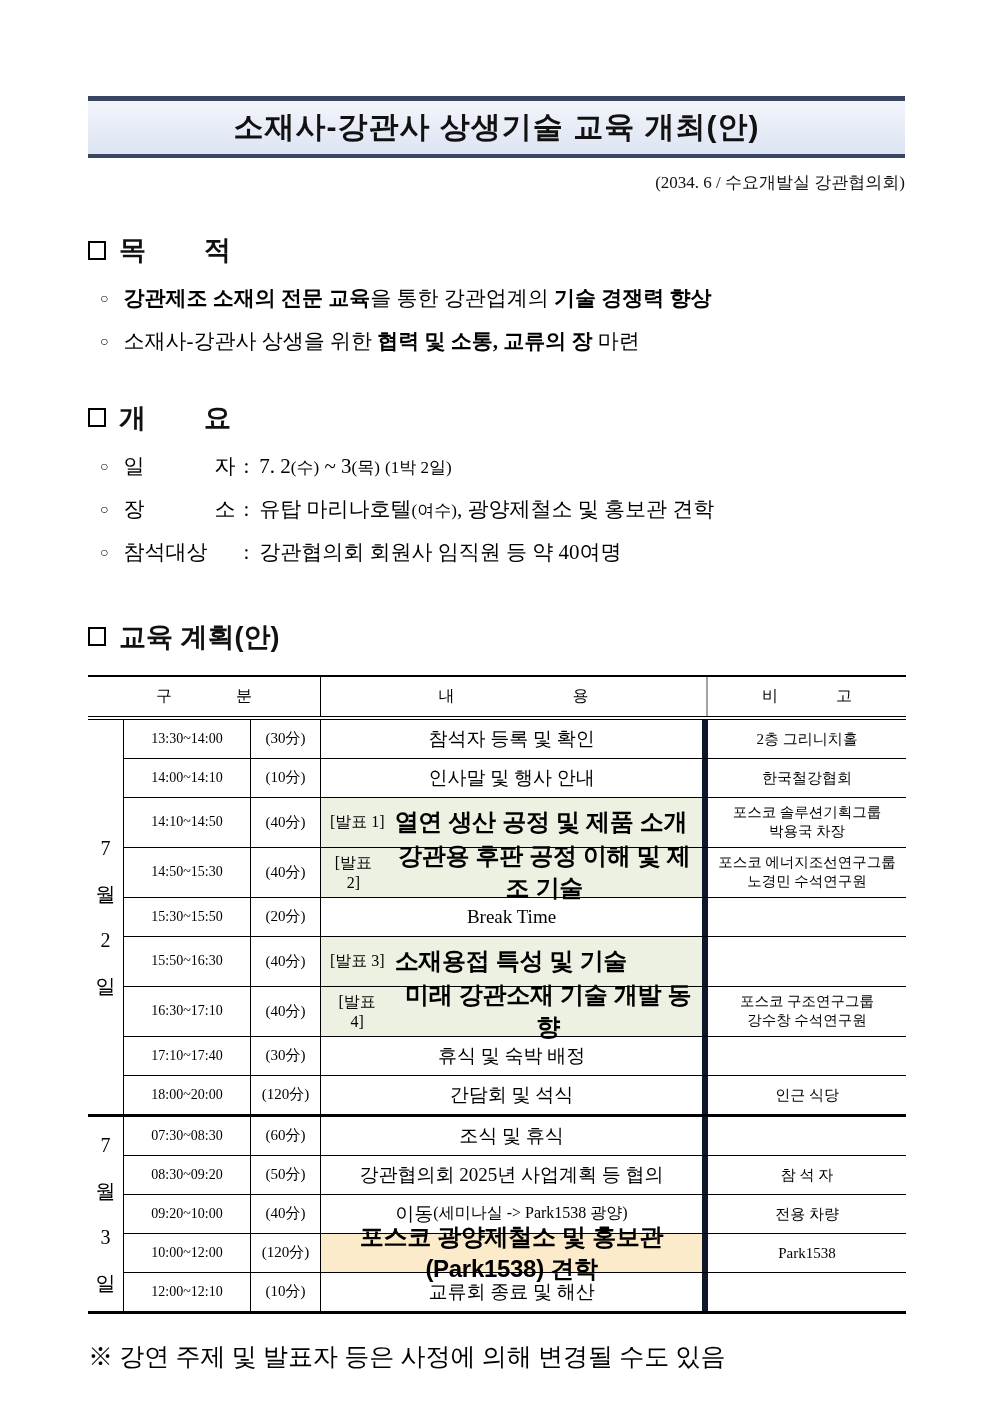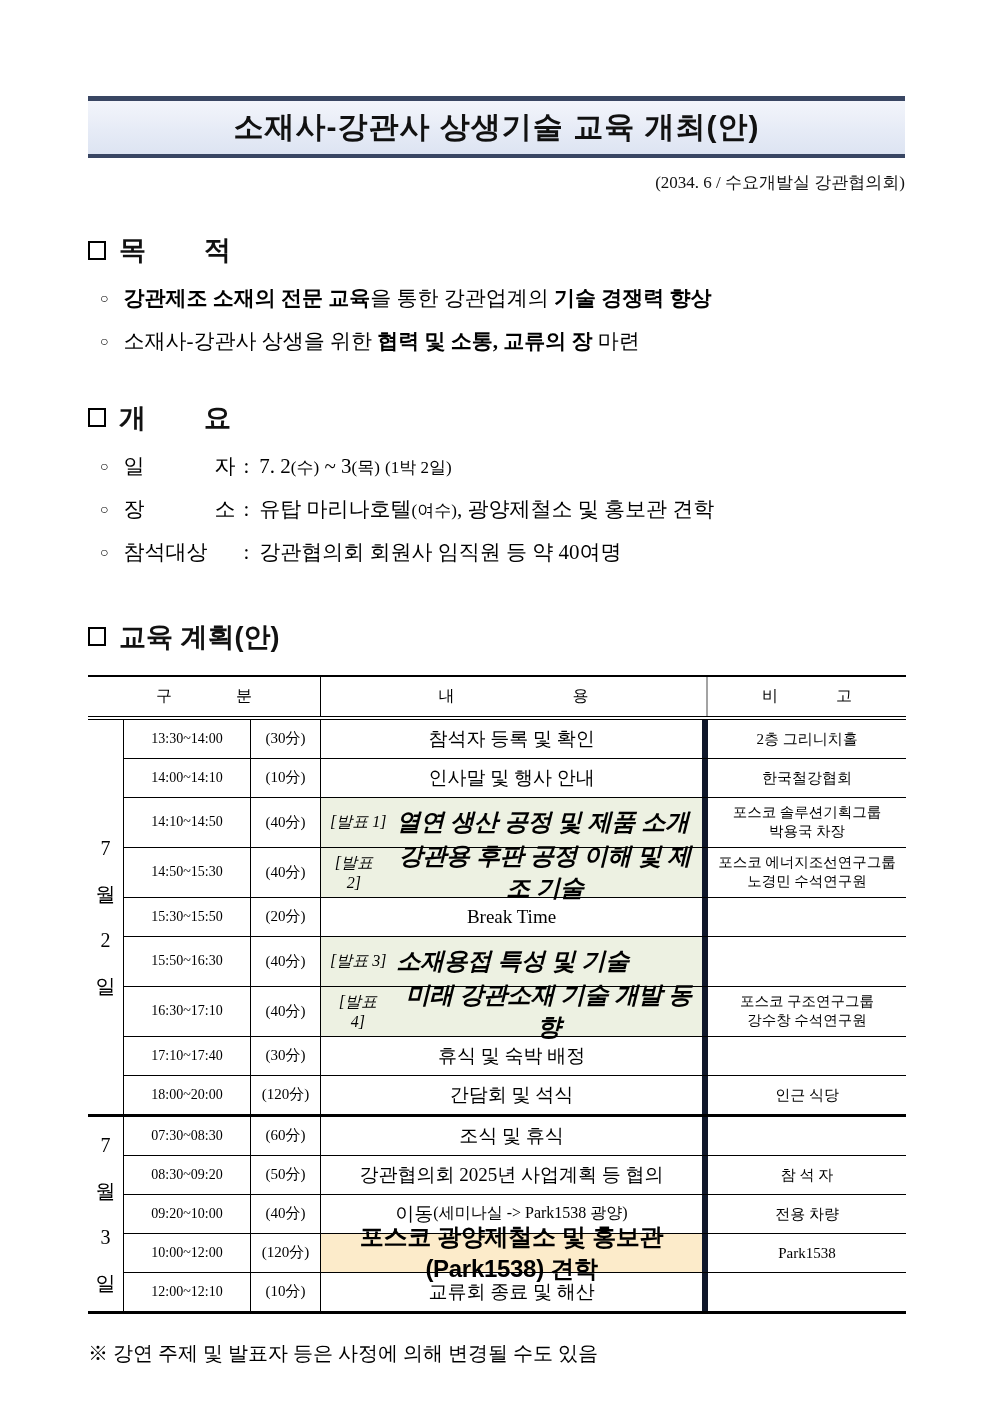--- a/index.html
+++ b/index.html
@@ -70,28 +70,28 @@
   .row { display:flex; }
   .row:not(:last-child) { border-bottom: 1px solid #000; }
   .cell { display:flex; align-items:center; justify-content:center; text-align:center; }
   .c-time { width: 127px; border-right: 1px solid #000; font-size: 14px; }
   .c-dur  { width: 70px;  border-right: 1px solid #000; font-size: 15px; }
   .c-cont { width: 387px; border-right: 6px solid #0f172a; font-size: 19px; }
   .c-rem  { width: 198px; font-size: 15px; flex-direction:column; line-height: 1.35; align-items: center; }
   .c-rem .l2 { font-size: 14.5px; }
   .row.h38 > .cell { height: 38px; }
   .row.h49 > .cell { height: 49px; }
-  .c-cont.talk { justify-content: flex-start; padding-left: 9px; font-style: italic; }
+  .c-cont.talk { justify-content: flex-start; padding-left: 9px; }
   .c-cont .pre { font-size: 16px; margin-right: 10px; }
   .c-cont .ttl { font-family: "Liberation Sans", sans-serif; font-weight: 800; font-size: 24px; letter-spacing: -0.3px; }
   .c-cont .small { font-size: 16px; }
   .bg-green { background: #edf1e2; }
   .bg-tan   { background: #fcebca; }
 
-  .footnote { margin-top: 26px; font-size: 20px; }
+  .footnote { margin-top: 26px; font-size: 25px; }
 </style>
 </head>
 <body>
 
 <div class="page">
 
   <div class="banner">
     <span class="banner-title">소재사-강관사 상생기술 교육 개최(안)</span>
   </div>
 

